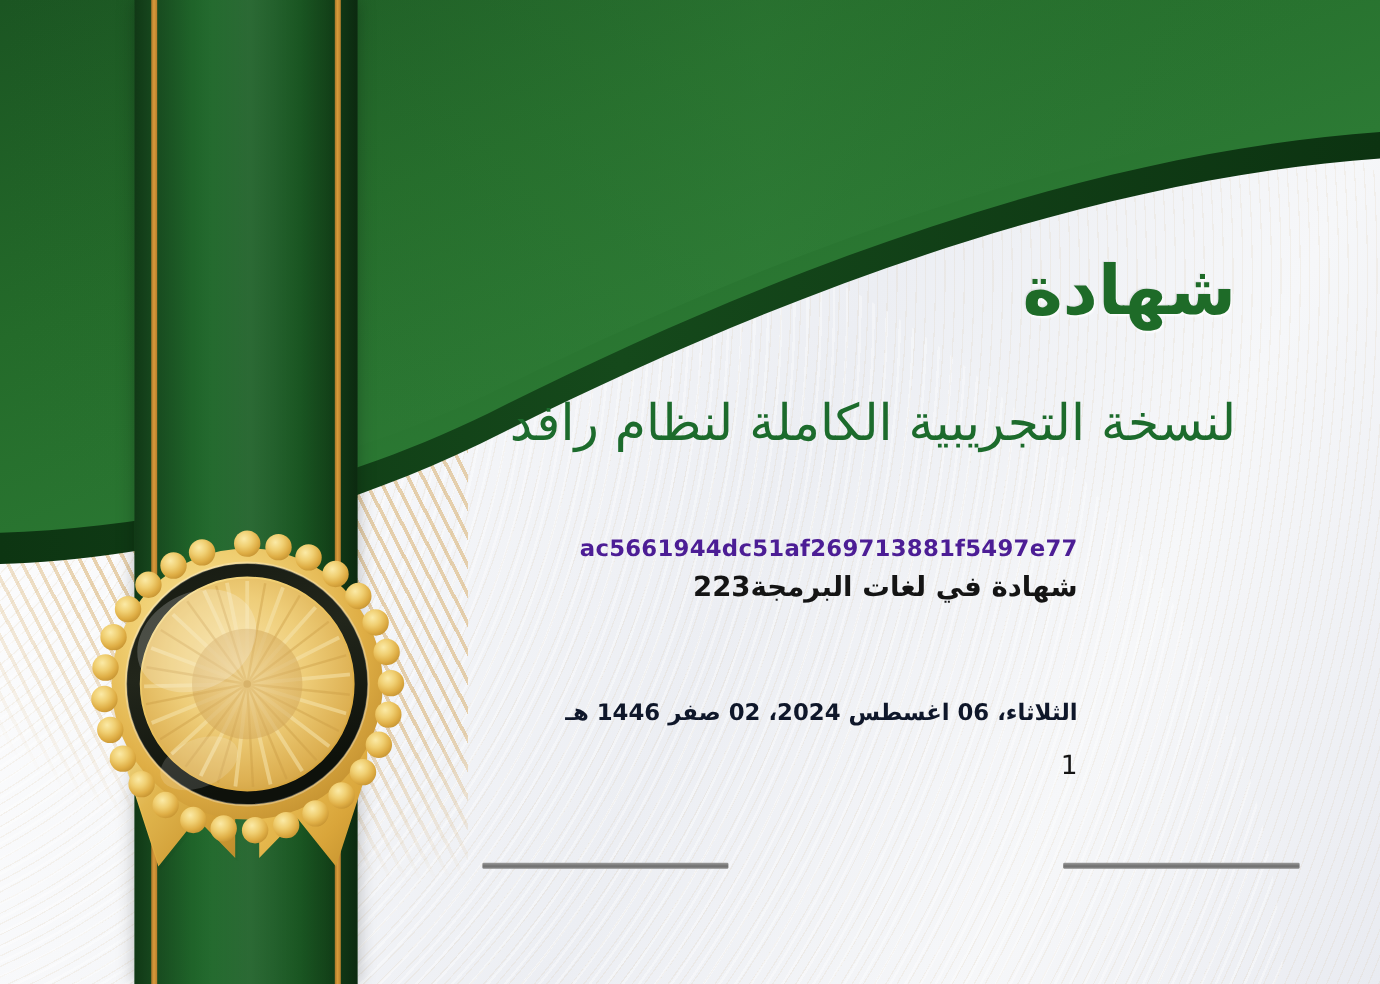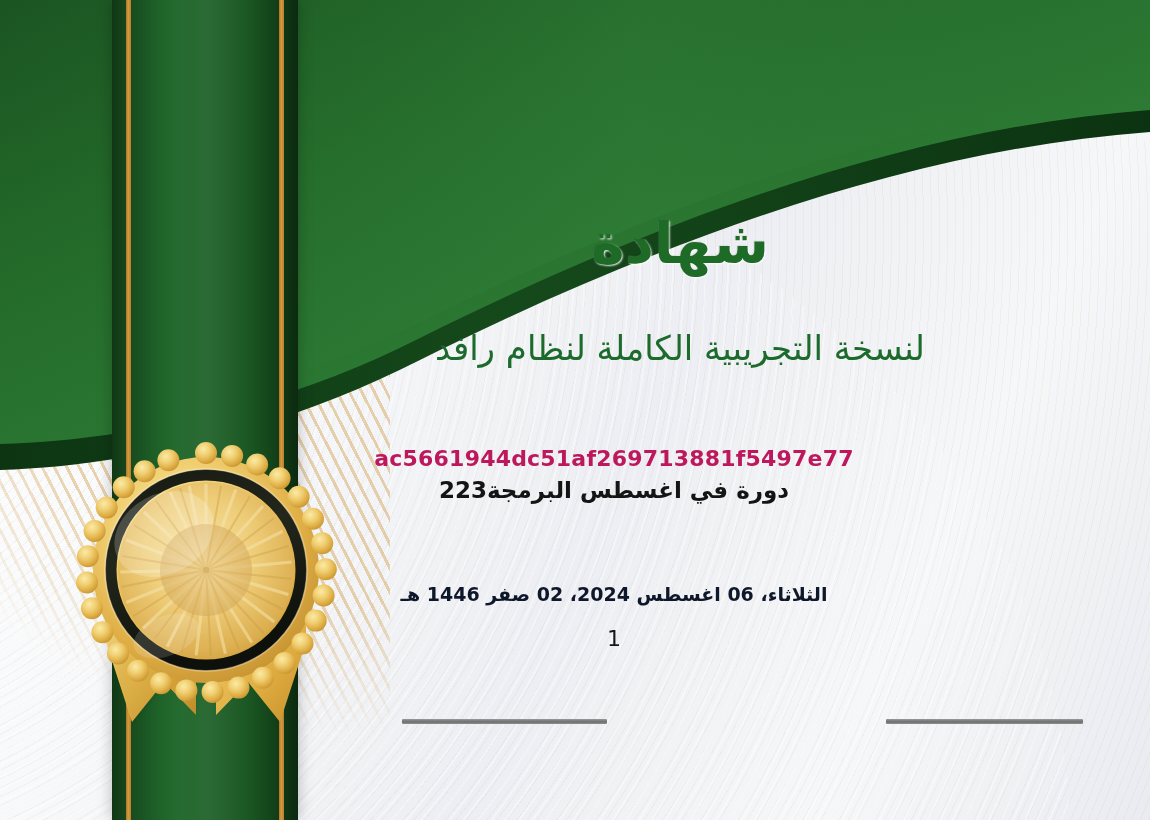--- a/index.html
+++ b/index.html
@@ -88,35 +88,35 @@
     background:linear-gradient(90deg,rgba(0,0,0,.30),rgba(0,0,0,0) 26%,rgba(255,255,255,.06) 52%,rgba(0,0,0,0) 74%,rgba(0,0,0,.34));
   }
 
   
   .medal-wrap{position:absolute;left:46px;top:430px;width:320px;height:330px;}
 
   
   .content{
     position:absolute;
     left:330px; top:0; width:820px; height:820px;
-    text-align:center;
+    text-align:right;
   }
   .title{
     position:absolute; left:0; right:120px; top:212px;
     font-size:57px; font-weight:bold; color:#1e6b28;
     letter-spacing:0px; line-height:1.1;
     text-shadow:1px 1px 2px rgba(255,255,255,.9), -1px -1px 1px rgba(0,0,0,.07);
   }
   .subtitle{
     position:absolute; left:0; right:120px; top:327px;
-    font-size:34px; font-weight:400; color:#1c6b2c; line-height:1.25;
+    font-size:42px; font-weight:400; color:#1c6b2c; line-height:1.25;
   }
   .hashline{
     position:absolute; left:0; right:252px; top:446px;
-    font-size:22px; font-weight:bold; color:#be185d;
+    font-size:19px; font-weight:bold; color:#4c1d95;
     letter-spacing:.2px; direction:ltr;
   }
   .courseline{
     position:absolute; left:0; right:252px; top:476px;
     font-size:23px; font-weight:bold; color:#141414; line-height:1.3;
   }
   .dateline{
     position:absolute; left:0; right:252px; top:583px;
     font-size:19px; font-weight:bold; color:#0f172a;
   }
@@ -312,21 +312,21 @@
   </div>
 
   <div class="content">
 
     <div class="title">شهادة</div>
 
     <div class="subtitle">لنسخة التجريبية الكاملة لنظام رافد</div>
 
     <div class="hashline">ac5661944dc51af269713881f5497e77</div>
 
-    <div class="courseline">دورة في اغسطس البرمجة223</div>
+    <div class="courseline">شهادة في لغات البرمجة223</div>
 
     <div class="dateline">الثلاثاء، 06 اغسطس 2024، 02 صفر 1446 هـ</div>
 
     <div class="copies">1</div>
   </div>
 
   <div class="sig-line left"></div>
   <div class="sig-line right"></div>
 
 </div>

